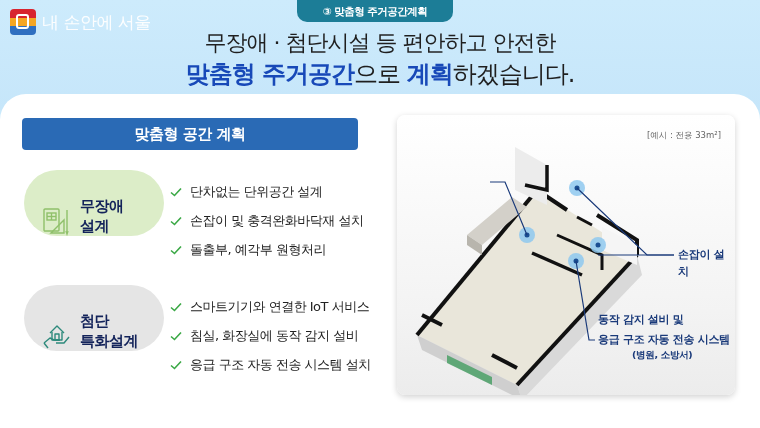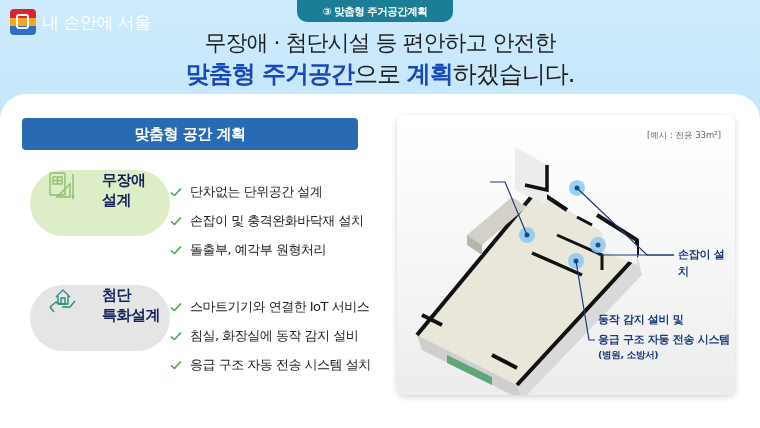--- a/index.html
+++ b/index.html
@@ -49,22 +49,22 @@
     background: #ffffff; border-radius: 26px 26px 0 0;
   }
 
   .section-title {
     position: absolute; left: 22px; top: 118px; width: 336px; height: 32px;
     background: #2a6ab5; border-radius: 4px; color: #fff;
     font-size: 15px; font-weight: bold; text-align: center; line-height: 32px; letter-spacing: -0.5px;
   }
 
   .pill {
-    position: absolute; left: 30px; width: 140px; height: 66px; border-radius: 33px;
-    display: flex; align-items: flex-start; padding-left: 18px; gap: 26px;
+    position: absolute; left: 24px; width: 140px; height: 66px; border-radius: 33px;
+    display: flex; align-items: flex-end; padding-left: 18px; gap: 10px;
   }
   .pill.green { top: 170px; background: #dcedc8; }
   .pill.teal { top: 285px; background: #e5e5e5; }
   .pill .icon { width: 28px; height: 30px; }
   .pill .label { font-size: 15px; font-weight: bold; color: #13235a; line-height: 20px; letter-spacing: -0.5px; }
 
   .checklist { position: absolute; left: 170px; list-style: none; }
   .checklist.a { top: 177px; }
   .checklist.b { top: 292px; }
   .checklist li {
@@ -236,15 +236,15 @@
       <polyline points="180,73 250,140 277,140"></polyline>
       <polyline points="201,140 277,140"></polyline>
       <polyline points="179,146 192,225 198,225"></polyline>
     </g>
   </svg>
 
   <div class="callout" style="left:281px; top:131px;">손잡이 설치</div>
   <div class="callout" style="left:201px; top:196px;">
     <div>동작 감지 설비 및</div>
     <div style="margin-top:3px;">응급 구조 자동 전송 시스템</div>
-    <div class="sub" style="line-height:13px;">(병원, 소방서)</div>
+    <div class="sub" style="line-height:13px;margin-left:34px;">(병원, 소방서)</div>
   </div>
 </div>
 
 </body></html>

